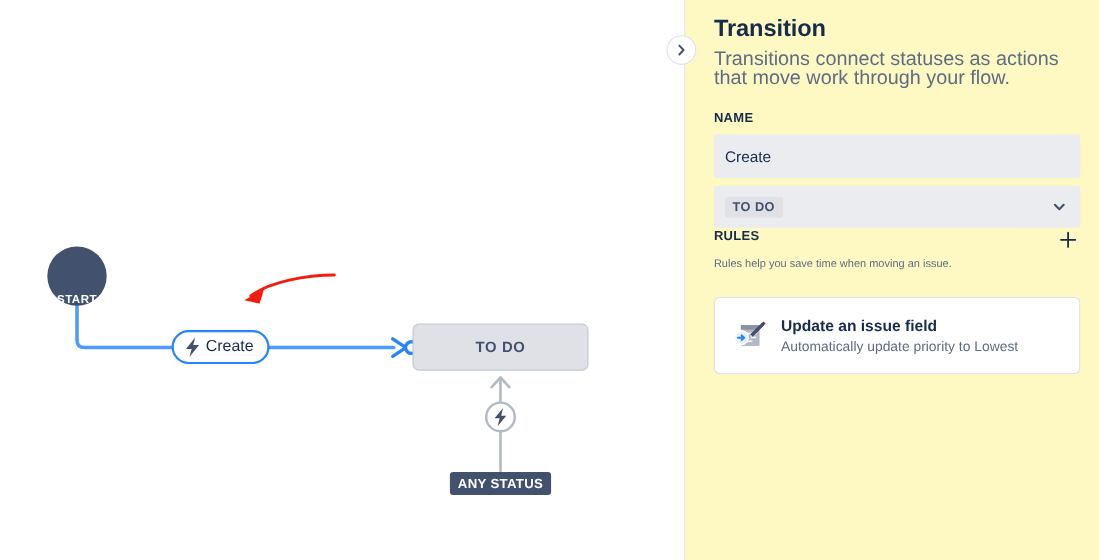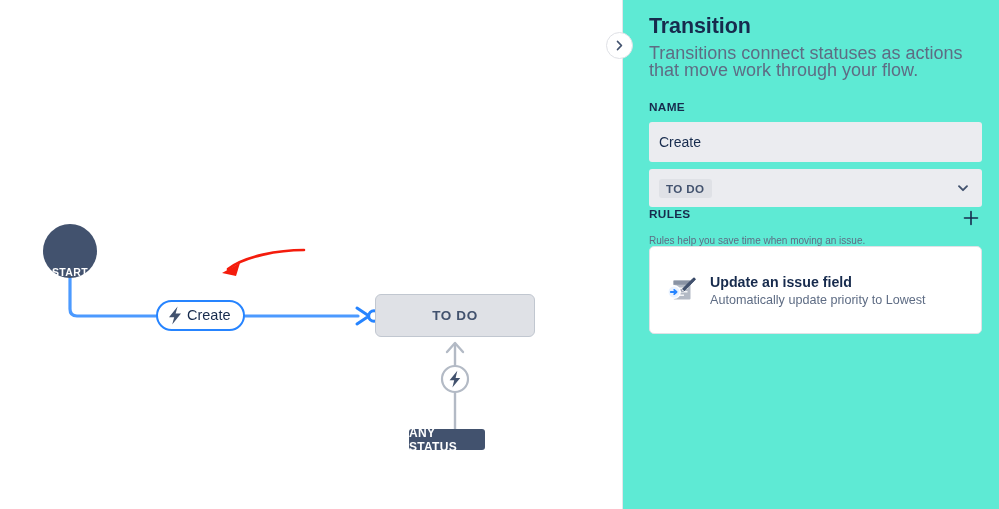--- a/index.html
+++ b/index.html
@@ -82,24 +82,24 @@
     font-size: 13.5px;
     font-weight: bold;
     color: #42526e;
     letter-spacing: 0.6px;
   }
 
   
   .any-status {
     position: absolute;
     left: 409px; top: 429px;
-    width: 76px; height: 21px;
+    width: 92px; height: 21px;
     background: #42526e;
     border-radius: 3px;
-    display: flex; align-items: center; 
+    display: flex; align-items: center; justify-content: center;
     z-index: 3;
   }
   .any-status .label {
     color: #ffffff;
     font-size: 12px;
     font-weight: bold;
     letter-spacing: 0.3px;
   }
 
   
@@ -113,21 +113,21 @@
     display: flex; align-items: center; justify-content: center;
     z-index: 20;
     cursor: pointer;
   }
 
   
   #panel {
     position: absolute;
     left: 622px; top: 0;
     width: 377px; height: 509px;
-    background: #5eead4;
+    background: #fef9c3;
     border-left: 1px solid #e4e6ea;
     padding: 0 17px 0 26px;
     overflow: hidden;
   }
   .panel-title {
     margin: 14px 0 0 0;
     font-size: 21.5px;
     font-weight: bold;
     color: #172b4d;
     letter-spacing: -0.1px;
@@ -189,22 +189,22 @@
     width: 22px; height: 22px;
     display: flex; align-items: center; justify-content: center;
     cursor: pointer;
   }
   .rules-desc {
     margin: 6px 0 0 0;
     font-size: 10px;
     color: #5e6c84;
   }
   .rule-card {
-    margin-top: 0;
-    height: 88px;
+    margin-top: 24px;
+    height: 70px;
     background: #ffffff;
     border: 1px solid #dfe1e6;
     border-radius: 5px;
     display: flex; align-items: center;
     padding: 0 14px;
     gap: 12px;
     cursor: pointer;
   }
   .rule-icon { flex: 0 0 auto; width: 34px; height: 34px; }
   .rule-text { display: flex; flex-direction: column; gap: 3px; }

